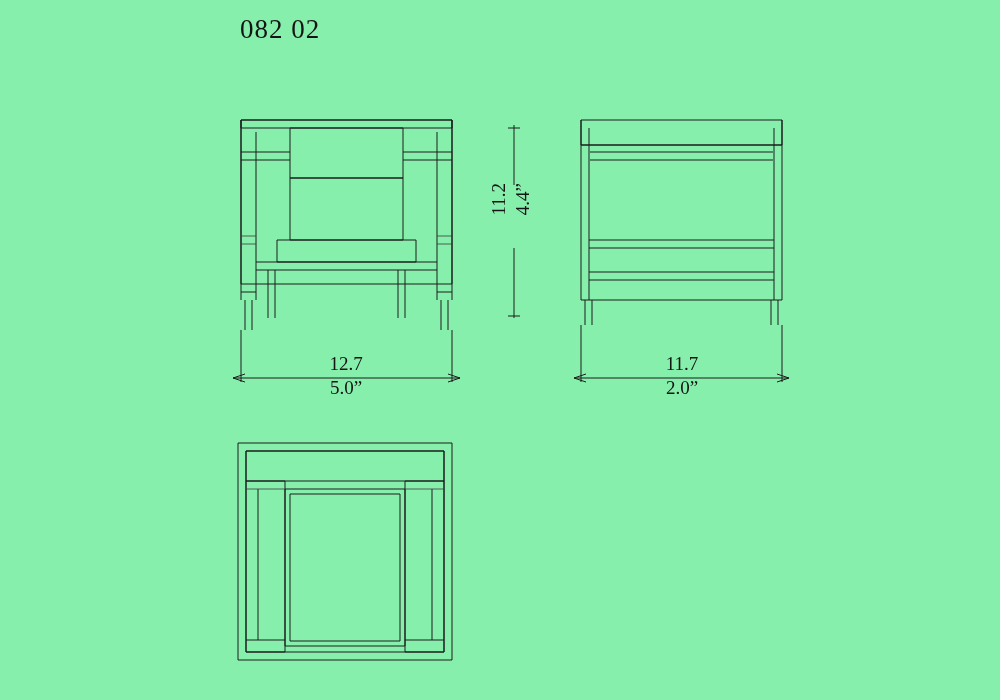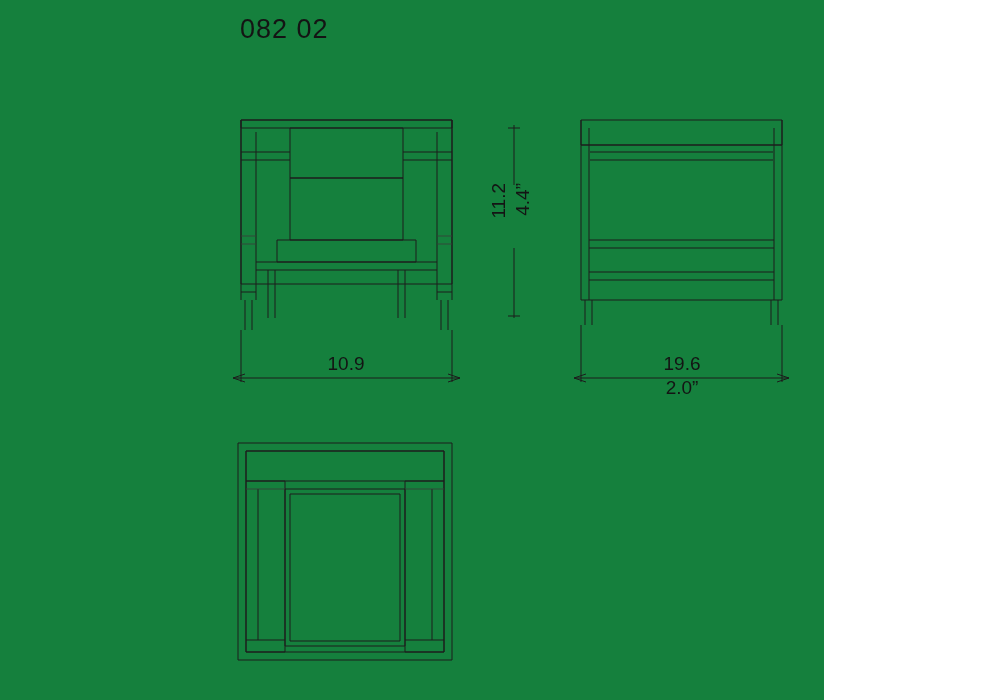--- a/index.html
+++ b/index.html
@@ -2,24 +2,24 @@
 <html><head>
 <meta charset="utf-8">
 <style>
   html, body {
     margin: 0;
     padding: 0;
     background: #ffffff;
   }
   #page {
     position: relative;
-    width: 824px;
+    width: 1000px;
     height: 700px;
-    background: #15803d;
-    font-family: Liberation Sans, sans-serif;
+    background: #86efac;
+    font-family: Liberation Serif, serif;
     color: #1a1a1a;
     overflow: hidden;
   }
   #title {
     position: absolute;
     left: 240px;
     top: 14px;
     font-size: 27px;
     letter-spacing: 1px;
     font-weight: 400;
@@ -194,25 +194,26 @@
       <path class="ln" d="M285,489 L405,489 L405,646 L285,646 Z"></path>
       <path class="ln" d="M290,494 L400,494 L400,641 L290,641 Z"></path>
 
       <path class="ln-thin" d="M246,489 L285,489"></path>
       <path class="ln-thin" d="M405,489 L444,489"></path>
     </g>
 
   </svg>
 
   <div class="dim-text" style="left:281px; top:352px; width:130px;">
-    <div>10.9</div>
+    <div>12.7</div>
+    <div>5.0”</div>
   </div>
 
   <div class="dim-text" style="left:617px; top:352px; width:130px;">
-    <div>19.6</div>
+    <div>11.7</div>
     <div>2.0”</div>
   </div>
 
   <div class="dim-vertical" style="left:487px; top:183px;">
     <span class="rot">11.2</span>
   </div>
   <div class="dim-vertical" style="left:511px; top:183px;">
     <span class="rot">4.4”</span>
   </div>
 

